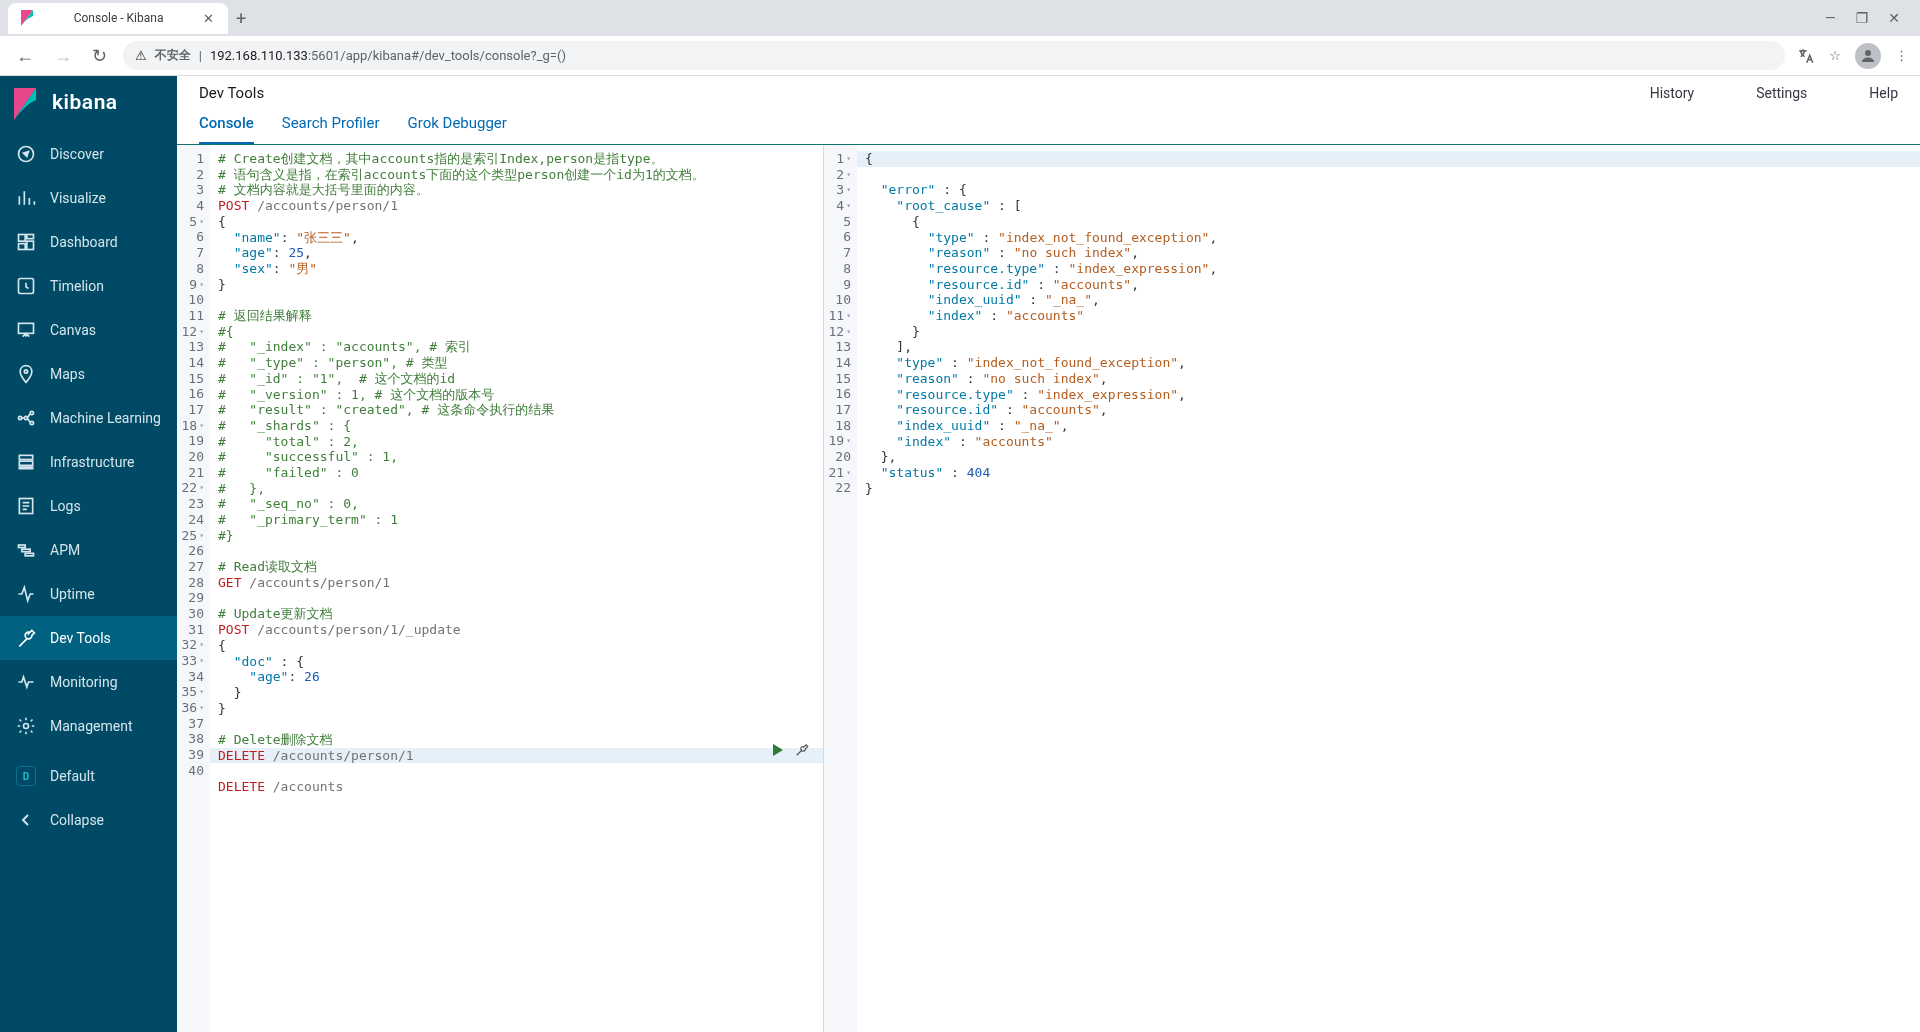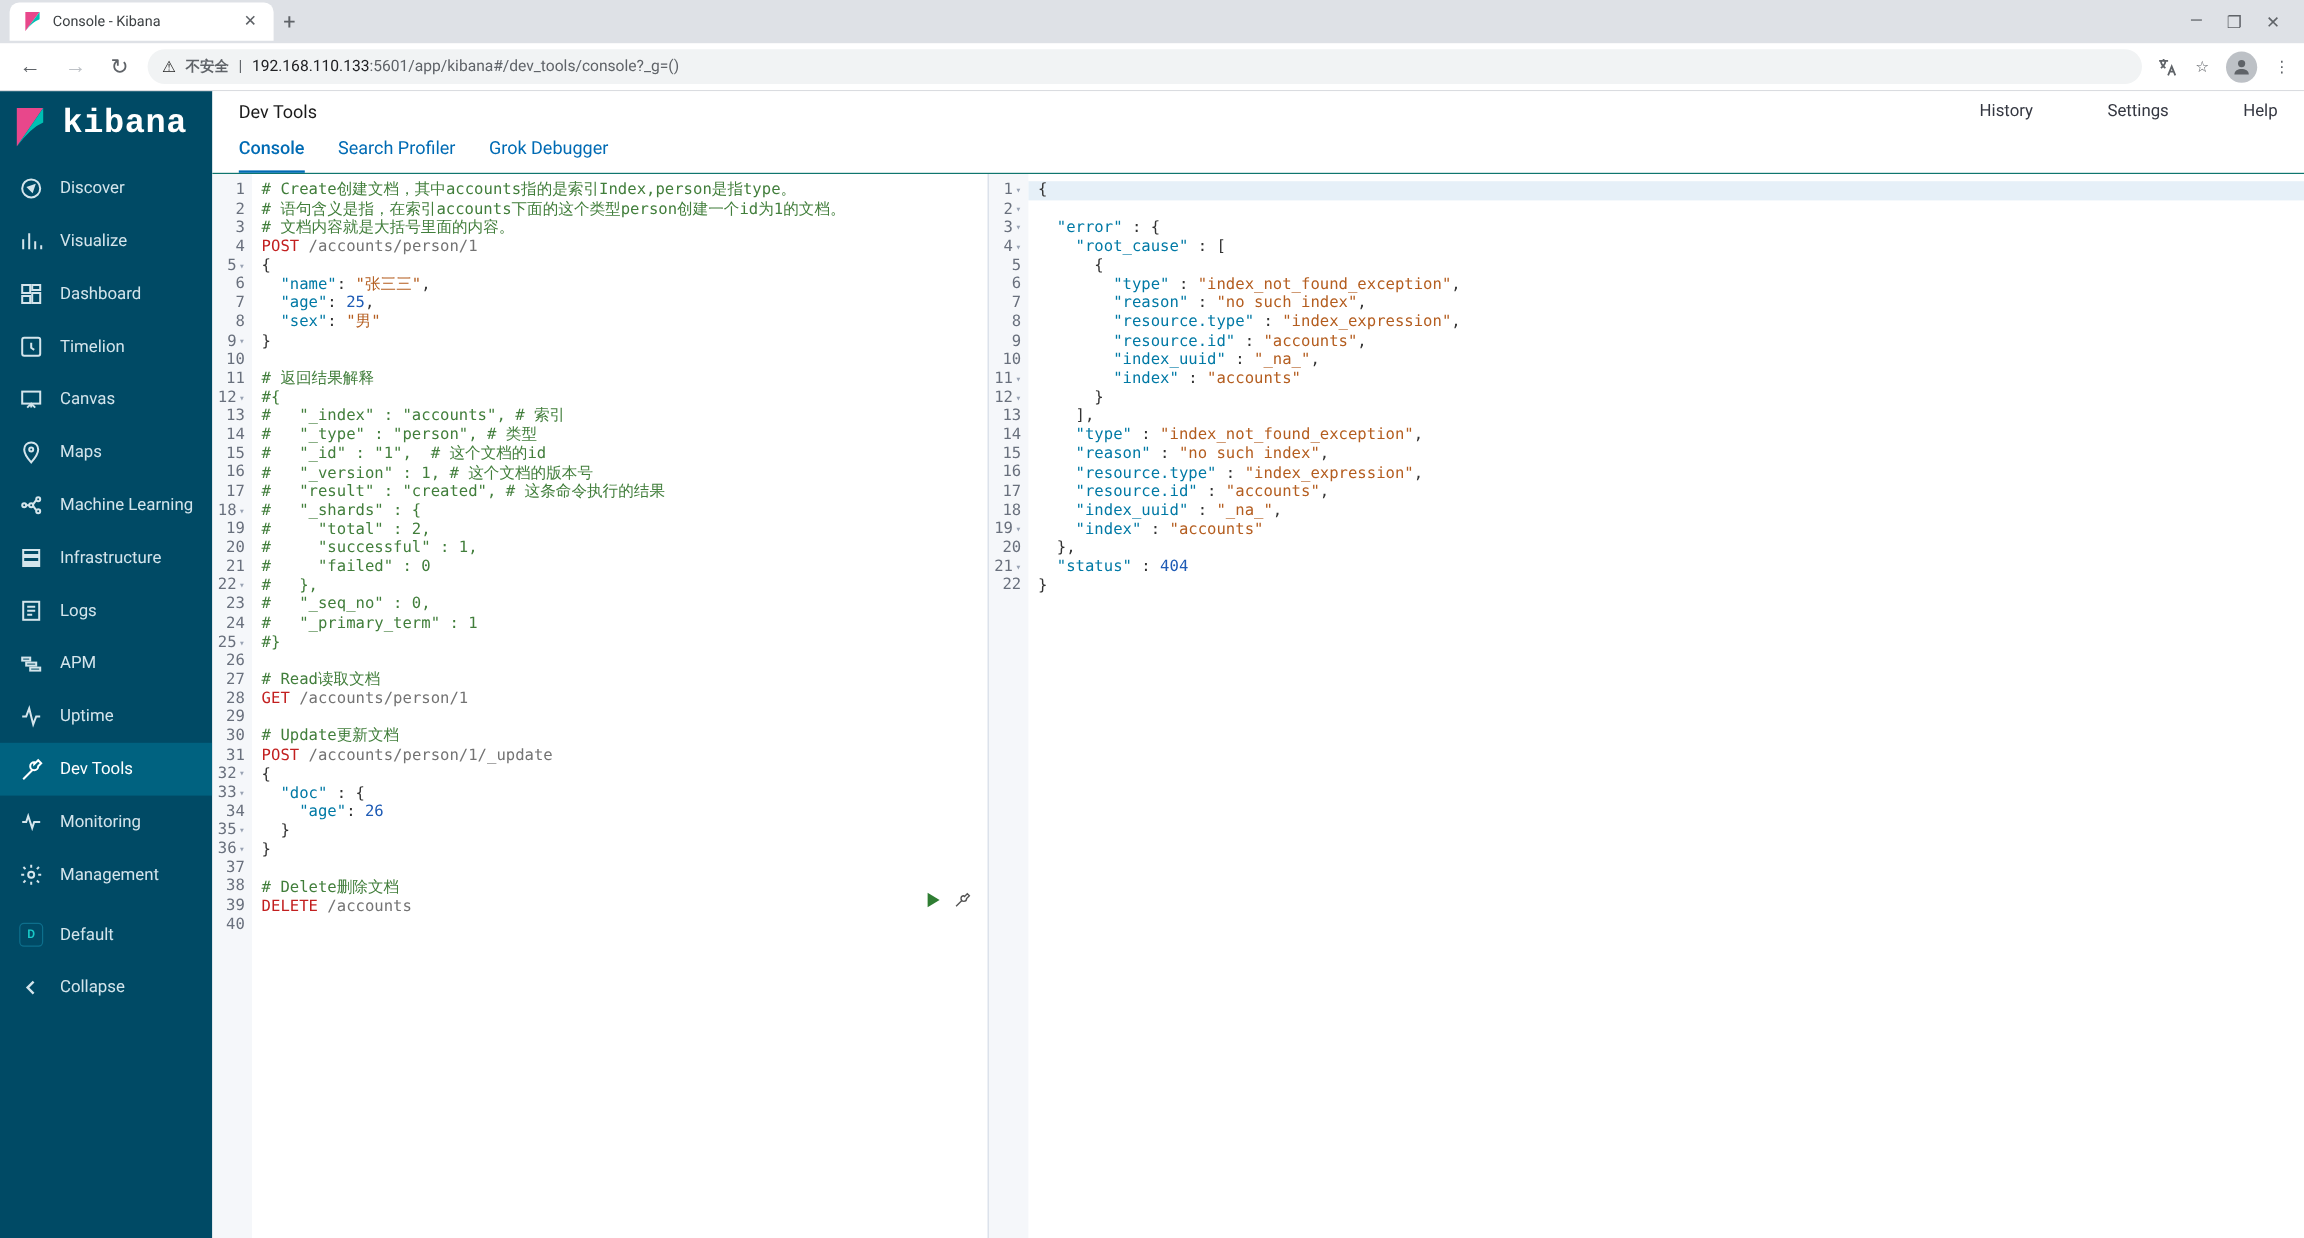--- a/index.html
+++ b/index.html
@@ -1,39 +1,39 @@
 <!DOCTYPE html>
 <html><head>
 <meta charset="utf-8">
 <style>
 * { margin: 0; padding: 0; box-sizing: border-box; }
 body { font-family: -apple-system, BlinkMacSystemFont, "Segoe UI", Roboto, sans-serif; font-size: 13px; color: #1a1a1a; overflow: hidden; }
 .browser-chrome { background: #dee1e6; }
 .tab-bar { display: flex; align-items: center; height: 36px; padding: 0 8px; }
-.tab { display: flex; align-items: center; background: #fff; border-radius: 8px 8px 0 0; padding: 6px 12px; min-width: 220px; gap: 8px; }
+.tab { display: flex; align-items: center; background: #fff; border-radius: 8px 8px 0 0; padding: 6px 12px; min-width: 220px; gap: 8px; text-align: center; }
 .tab-favicon { width: 16px; height: 16px; display: flex; align-items: center; justify-content: center; }
 .tab-title { flex: 1; font-size: 12px; color: #3c4043; }
 .tab-close { color: #5f6368; cursor: pointer; padding: 2px; }
 .new-tab-btn { padding: 4px 8px; color: #5f6368; cursor: pointer; font-size: 18px; }
 .window-controls { margin-left: auto; display: flex; gap: 20px; padding-right: 12px; color: #5f6368; }
 .window-controls span { cursor: pointer; font-size: 14px; }
 .addr-bar { display: flex; align-items: center; background: #fff; height: 40px; padding: 0 12px; gap: 12px; border-bottom: 1px solid #dadce0; }
 .nav-btn { color: #5f6368; cursor: pointer; padding: 4px; font-size: 18px; }
 .nav-btn.disabled { color: #bdc1c6; }
 .url-box { flex: 1; display: flex; align-items: center; background: #f1f3f4; border-radius: 16px; padding: 6px 12px; gap: 8px; }
 .insecure { color: #5f6368; font-size: 12px; font-weight: bold; }
 .url-text { color: #5f6368; font-size: 13px; }
 .url-dark { color: #202124; text-align: right; }
 .addr-icons { display: flex; gap: 14px; align-items: center; color: #5f6368; }
 .avatar-circle { width: 26px; height: 26px; border-radius: 50%; background: #bdc1c6; display: flex; align-items: center; justify-content: center; }
 .app { display: flex; height: calc(100vh - 76px); }
 .sidebar { width: 177px; background: #004a65; color: #fff; display: flex; flex-direction: column; overflow-y: auto; }
 .logo-row { display: flex; align-items: center; gap: 12px; padding: 12px 16px 16px 12px; }
 .logo-mark { width: 28px; height: 28px; }
-.logo-text { font-size: 28px; font-weight: 600; letter-spacing: 0.5px; font-family: Liberation Mono, monospace; }
+.logo-text { font-size: 21px; font-weight: 600; letter-spacing: 0.5px; }
 .side-item { display: flex; align-items: center; gap: 14px; padding: 12px 16px; font-size: 14px; cursor: pointer; color: #d4e5ec; }
 .side-item.active { background: #006280; color: #fff; }
 .side-icon { width: 20px; height: 20px; display: flex; align-items: center; justify-content: center; flex-shrink: 0; }
 .side-space { border: 1px solid #0d6f8c; border-radius: 4px; width: 20px; height: 20px; display: flex; align-items: center; justify-content: center; font-size: 10px; font-weight: 600; color: #19c9c8; }
 .main { flex: 1; display: flex; flex-direction: column; background: #fff; }
 .crumb-bar { display: flex; align-items: center; justify-content: space-between; padding: 8px 22px 0 22px; }
 .crumb { font-size: 15px; color: #1a1a1a; }
 .crumb-actions { display: flex; gap: 22px; }
 .crumb-action { color: #343741; font-size: 14px; cursor: pointer; margin-left: 40px; }
 .tabs-bar { display: flex; gap: 28px; padding: 12px 22px 0 22px; border-bottom: 1px solid #0f766e; }
@@ -357,20 +357,21 @@
 
 <span class="c-comment"># Update更新文档</span>
 <span class="c-method">POST</span> <span class="c-path">/accounts/person/1/_update</span>
 <span class="c-punct">{</span>
   <span class="c-key">"doc"</span><span class="c-punct"> : {</span>
     <span class="c-key">"age"</span><span class="c-punct">: </span><span class="c-num">26</span>
 <span class="c-punct">  }</span>
 <span class="c-punct">}</span>
 
 <span class="c-comment"># Delete删除文档</span>
+<span class="hl-line"><span class="c-method">DELETE</span> <span class="c-path">/accounts/person/1</span></span>
 <span class="c-method">DELETE</span> <span class="c-path">/accounts</span>
 </div>
         <div class="run-actions">
           <span class="run-btn">
             <svg width="14" height="14" viewBox="0 0 14 14">
                 <path d="M2 1 L12 7 L2 13 Z" fill="#2e7d32"></path>
               </svg>
           </span>
           <span class="wrench-btn">
             <svg width="14" height="14" viewBox="0 0 24 24" fill="none" stroke="#555" stroke-width="2">

